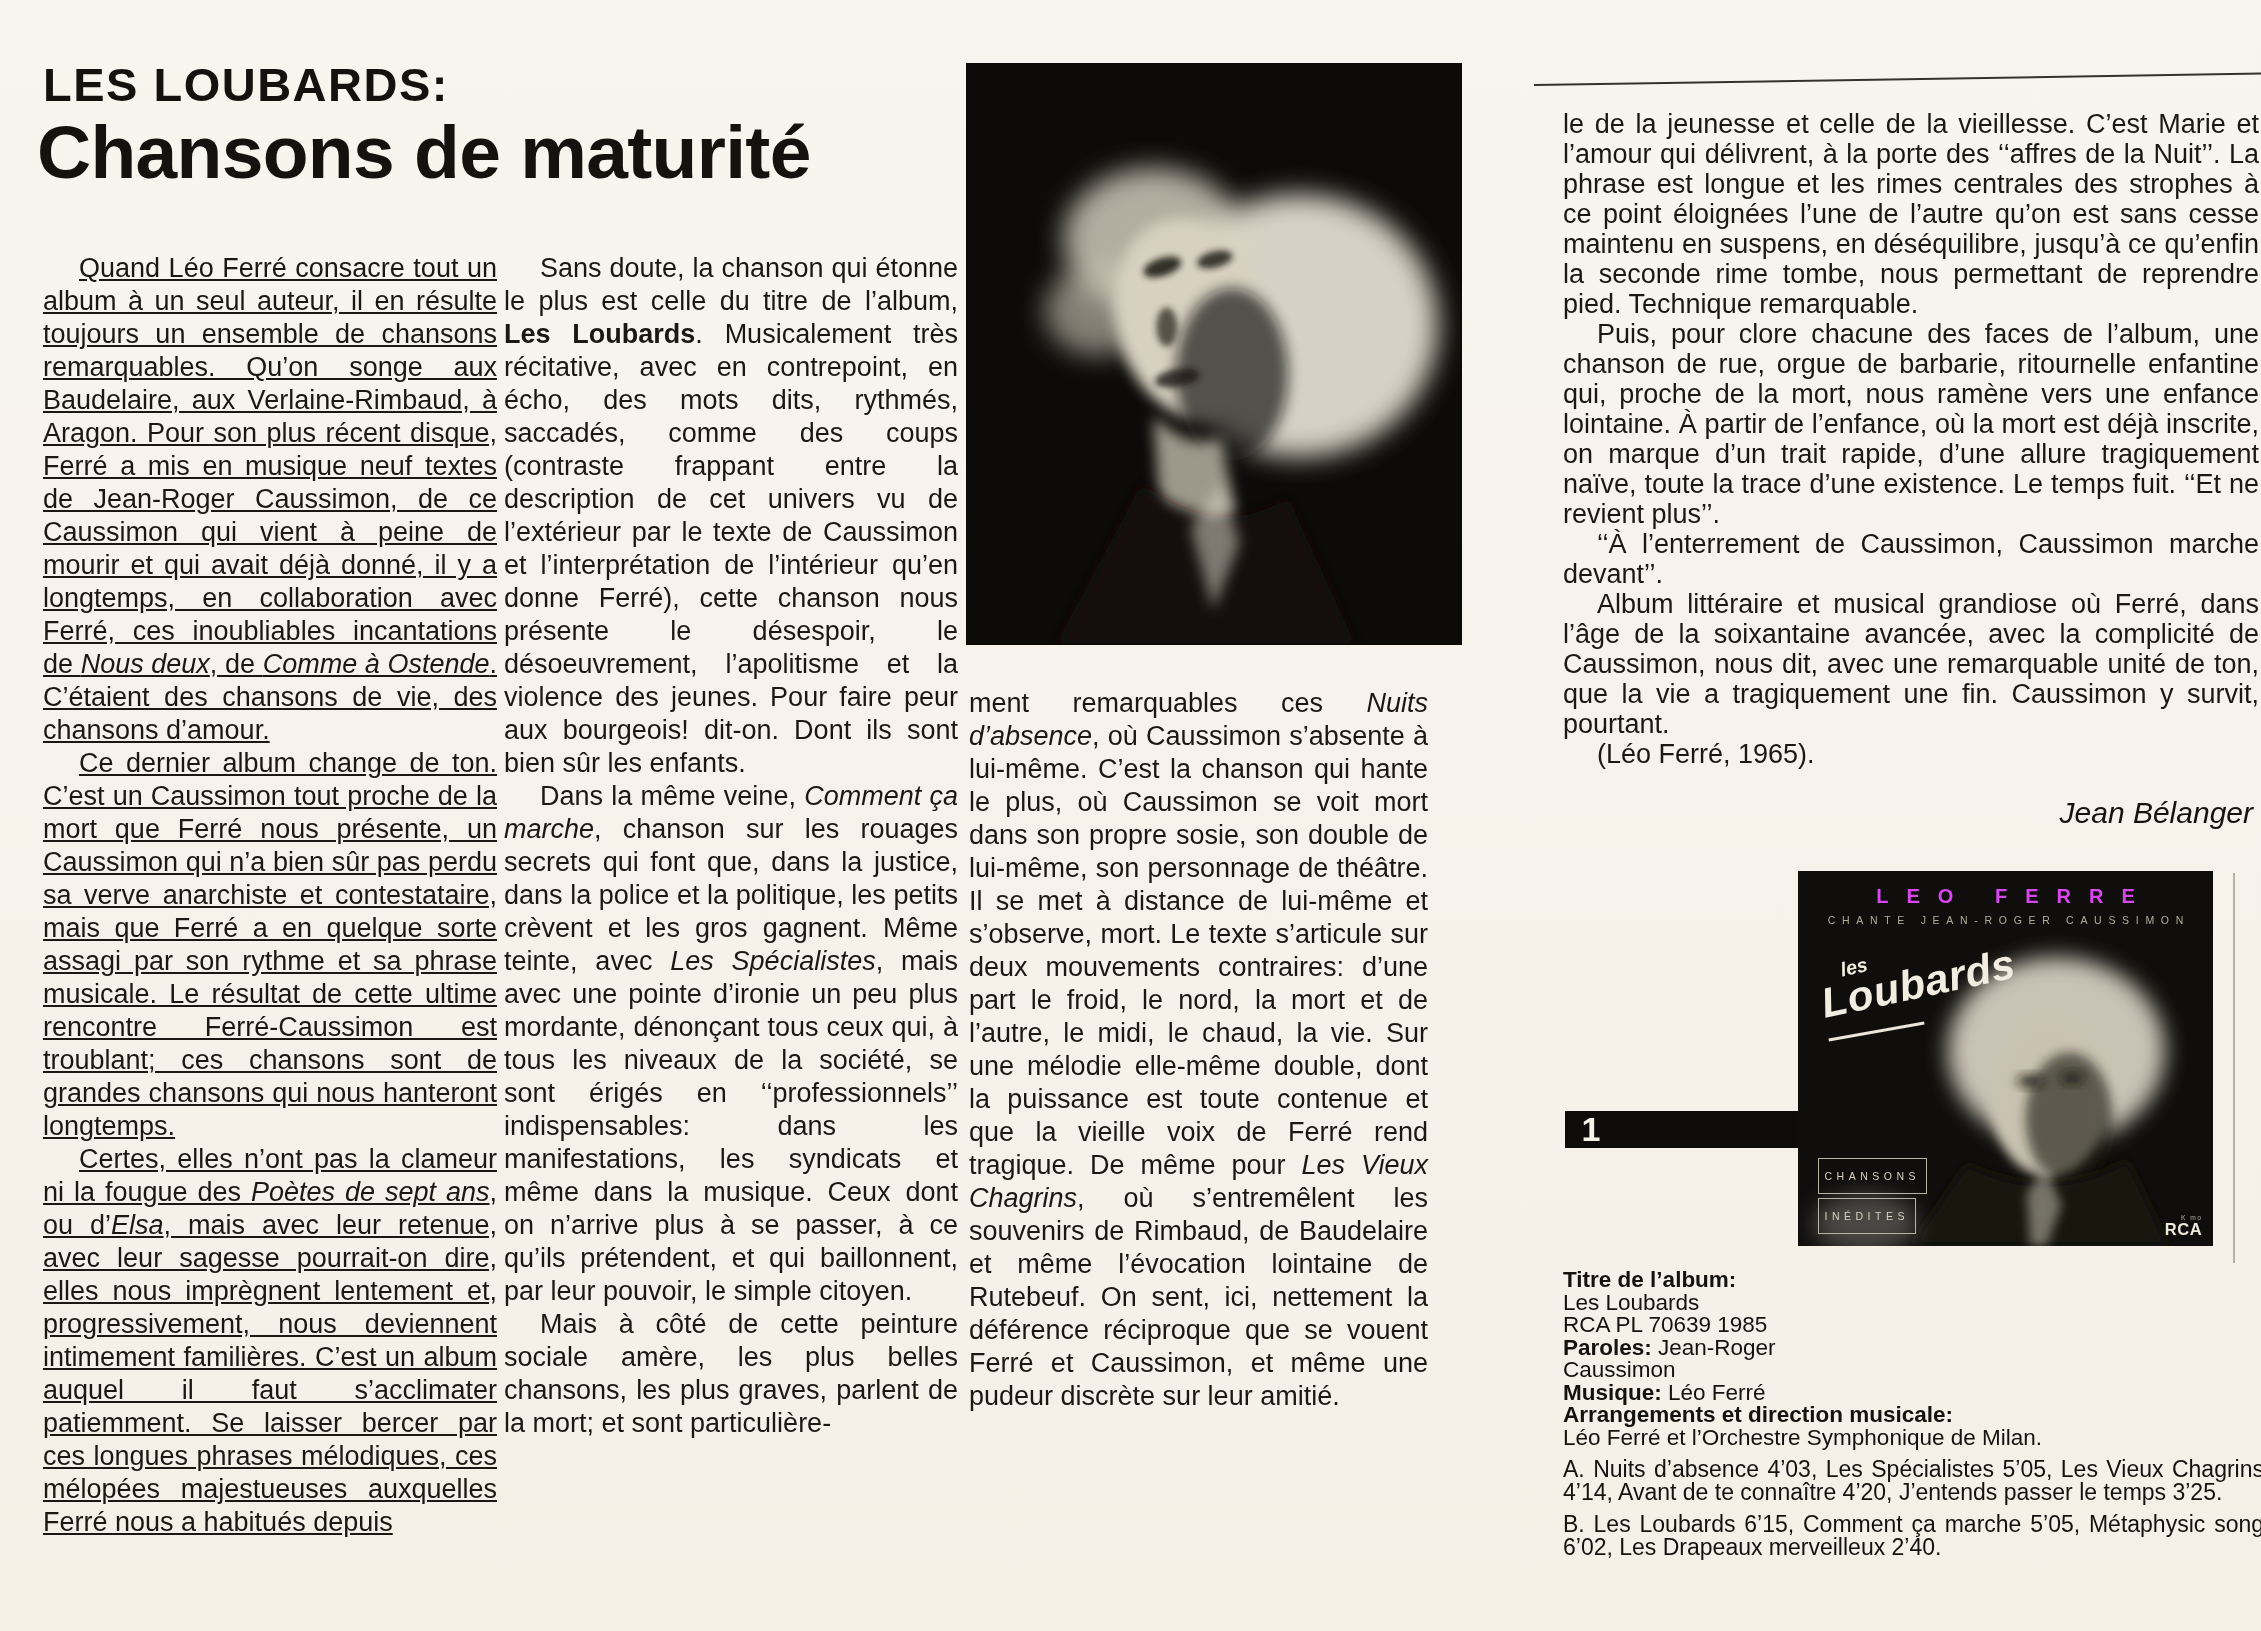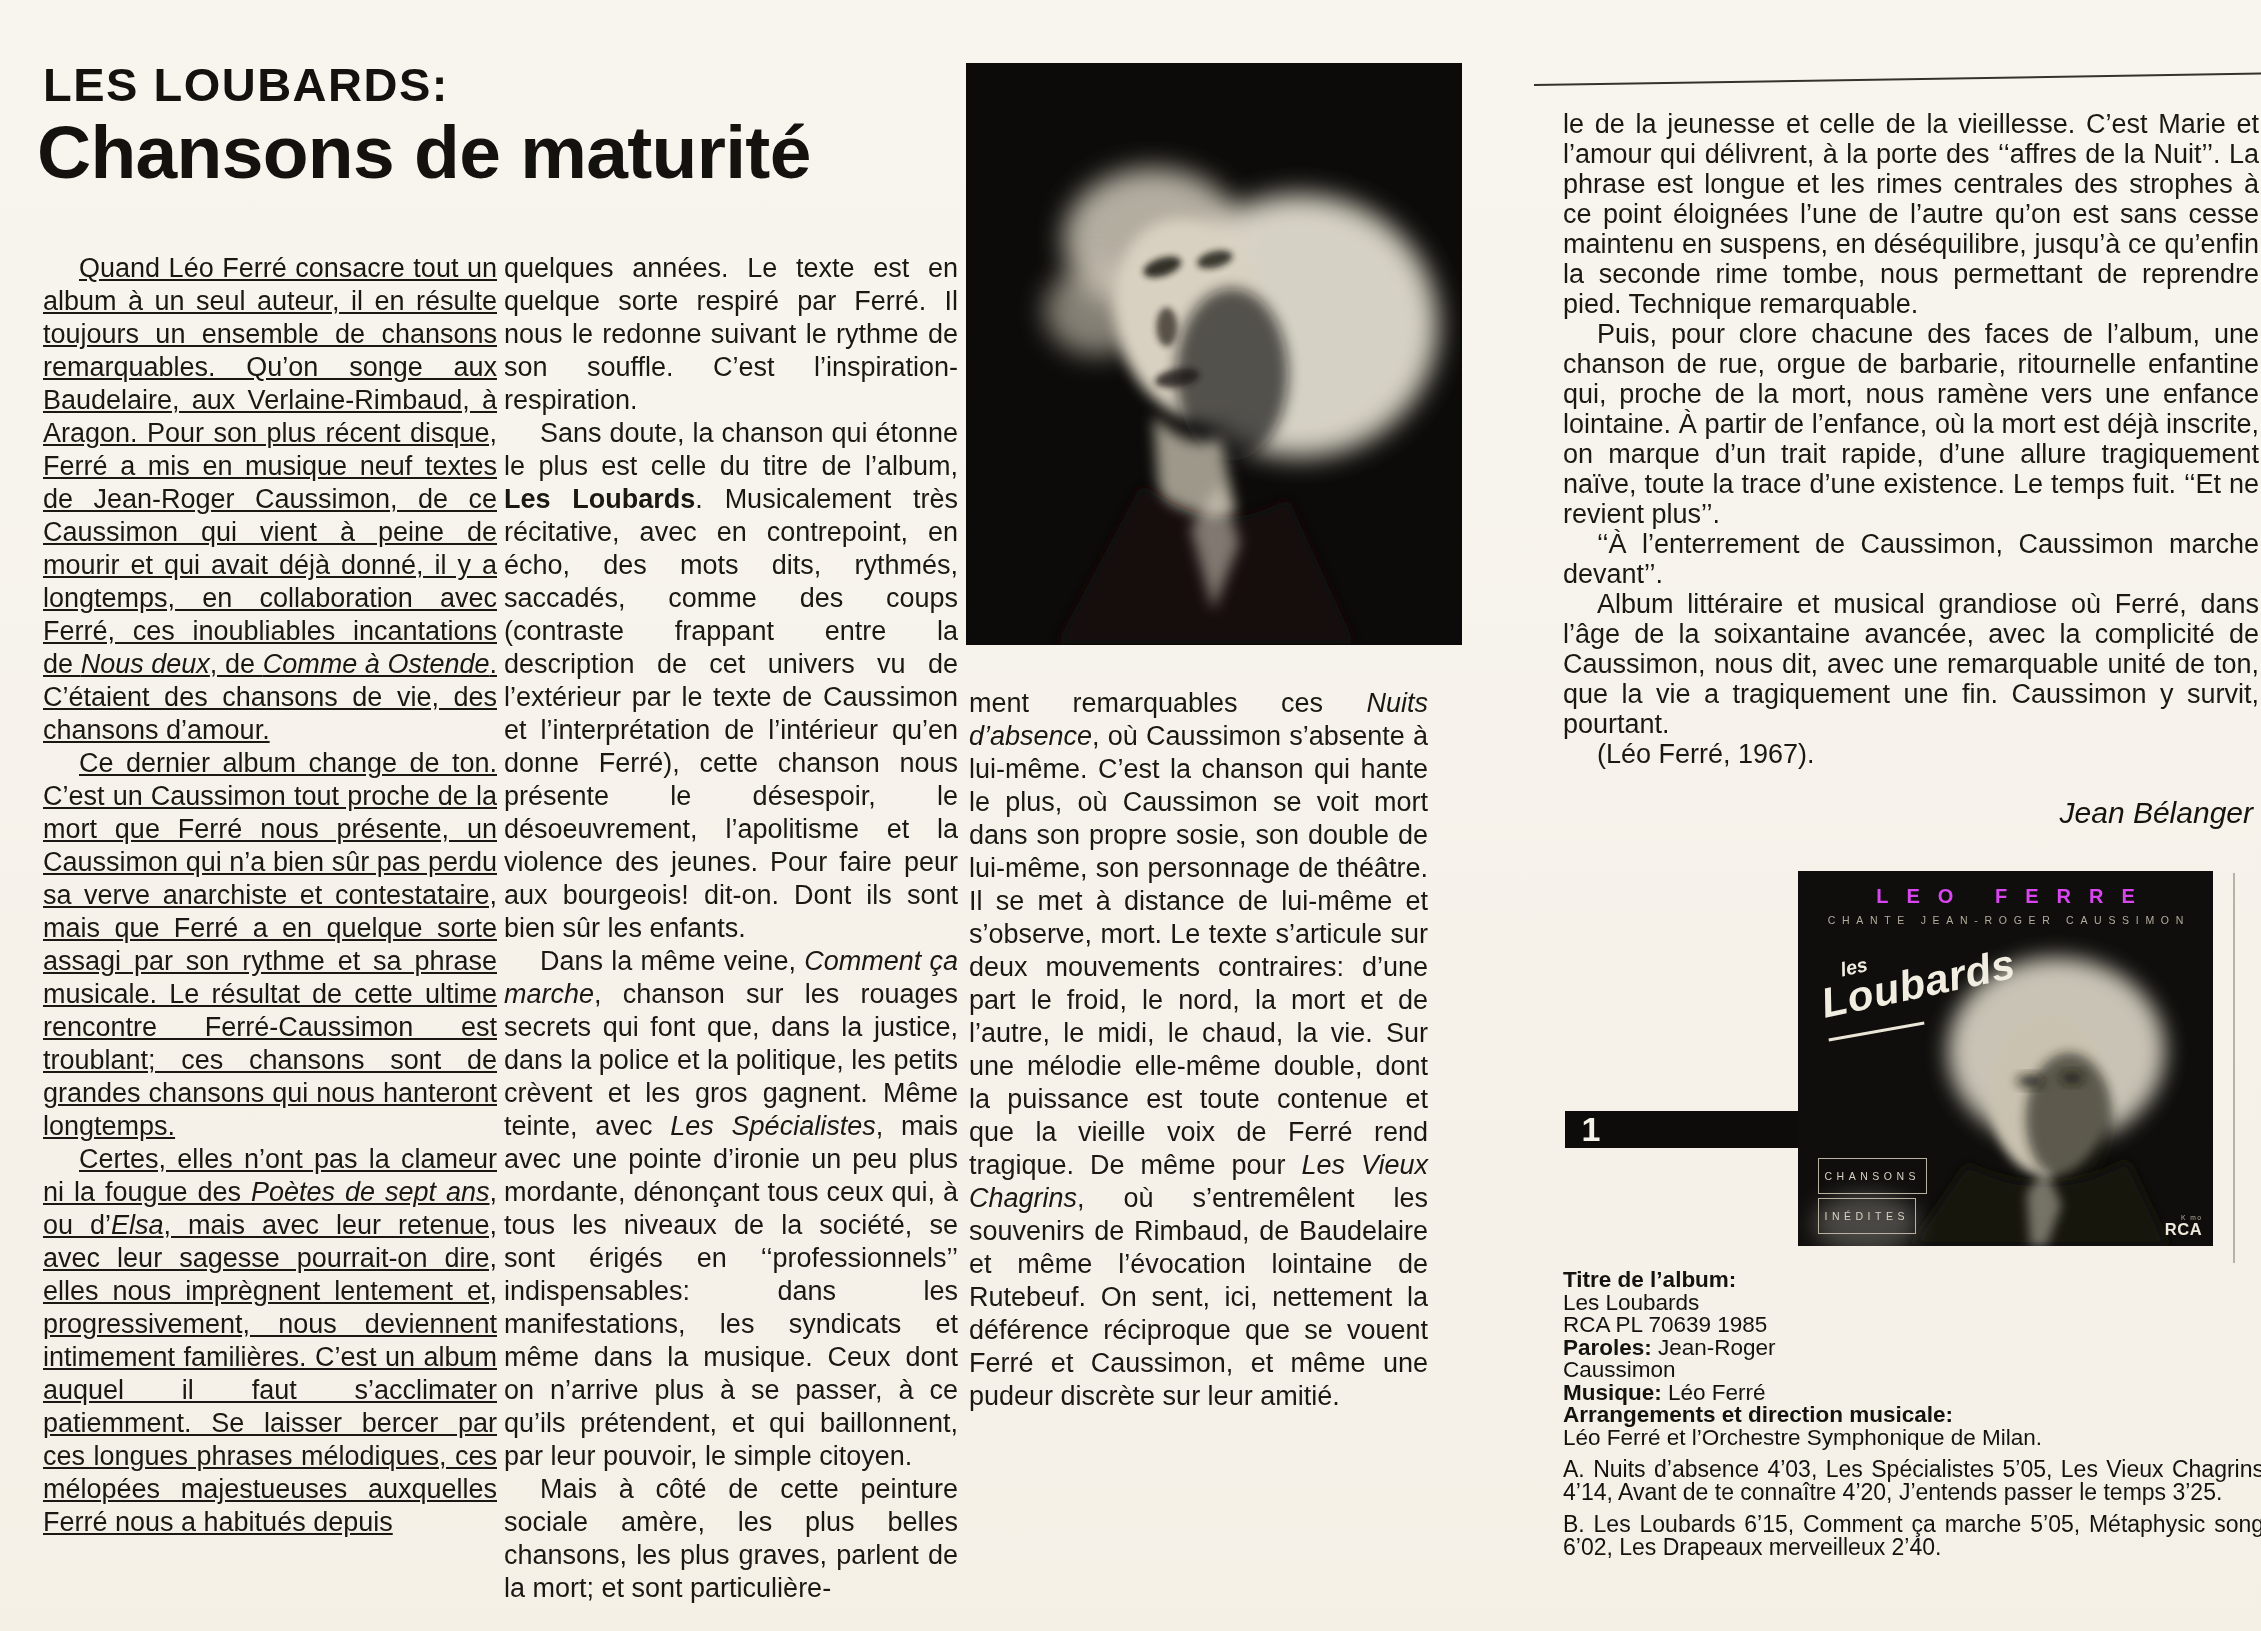--- a/index.html
+++ b/index.html
@@ -92,37 +92,36 @@
       <rect width="662" height="776" fill="none" stroke="#0c0b09" stroke-width="4"></rect>
     </svg>
   </div>
 
   <div class="abs col col1">
       <p class="ind"><span>Quand Léo Ferré consacre tout un album à un seul auteur, il en résulte toujours un ensemble de chansons remarquables. Qu’on songe aux Baudelaire, aux Verlaine-Rimbaud, à Aragon. Pour son plus récent disque, Ferré a mis en musique neuf textes de Jean-Roger Caussimon, de ce Caussimon qui vient à peine de mourir et qui avait déjà donné, il y a longtemps, en collaboration avec Ferré, ces inoubliables incantations de </span><span class="it">Nous deux</span><span>, de </span><span class="it">Comme à Ostende</span><span>. C’étaient des chansons de vie, des chansons d’amour.</span></p>
       <p class="ind"><span>Ce dernier album change de ton. C’est un Caussimon tout proche de la mort que Ferré nous présente, un Caussimon qui n’a bien sûr pas perdu sa verve anarchiste et contestataire, mais que Ferré a en quelque sorte assagi par son rythme et sa phrase musicale. Le résultat de cette ultime rencontre Ferré-Caussimon est troublant; ces chansons sont de grandes chansons qui nous hanteront longtemps.</span></p>
       <p class="ind"><span>Certes, elles n’ont pas la clameur ni la fougue des </span><span class="it">Poètes de sept ans</span><span>, ou d’</span><span class="it">Elsa</span><span>, mais avec leur retenue, avec leur sagesse pourrait-on dire, elles nous imprègnent lentement et, progressivement, nous deviennent intimement familières. C’est un album auquel il faut s’acclimater patiemment. Se laisser bercer par ces longues phrases mélodiques, ces mélopées majestueuses auxquelles Ferré nous a habitués depuis</span></p>
     </div>
   <div class="abs col col2">
-      <p><span>quelques années. Le texte est en quelque sorte respiré par Ferré. Il nous le redonne suivant le rythme de son souffle. C’est l’inspiration-respiration.</span></p>
       <p class="ind"><span>Sans doute, la chanson qui étonne le plus est celle du titre de l’album, </span><span class="bo">Les Loubards</span><span>. Musicalement très récitative, avec en contrepoint, en écho, des mots dits, rythmés, saccadés, comme des coups (contraste frappant entre la description de cet univers vu de l’extérieur par le texte de Caussimon et l’interprétation de l’intérieur qu’en donne Ferré), cette chanson nous présente le désespoir, le désoeuvrement, l’apolitisme et la violence des jeunes. Pour faire peur aux bourgeois! dit-on. Dont ils sont bien sûr les enfants.</span></p>
       <p class="ind"><span>Dans la même veine, </span><span class="it">Comment ça marche</span><span>, chanson sur les rouages secrets qui font que, dans la justice, dans la police et la politique, les petits crèvent et les gros gagnent. Même teinte, avec </span><span class="it">Les Spécialistes</span><span>, mais avec une pointe d’ironie un peu plus mordante, dénonçant tous ceux qui, à tous les niveaux de la société, se sont érigés en ‘‘professionnels’’ indispensables: dans les manifestations, les syndicats et même dans la musique. Ceux dont on n’arrive plus à se passer, à ce qu’ils prétendent, et qui baillonnent, par leur pouvoir, le simple citoyen.</span></p>
       <p class="ind"><span>Mais à côté de cette peinture sociale amère, les plus belles chansons, les plus graves, parlent de la mort; et sont particulière-</span></p>
     </div>
   <div class="abs col col3">
       <p><span>ment remarquables ces </span><span class="it">Nuits d’absence</span><span>, où Caussimon s’absente à lui-même. C’est la chanson qui hante le plus, où Caussimon se voit mort dans son propre sosie, son double de lui-même, son personnage de théâtre. Il se met à distance de lui-même et s’observe, mort. Le texte s’articule sur deux mouvements contraires: d’une part le froid, le nord, la mort et de l’autre, le midi, le chaud, la vie. Sur une mélodie elle-même double, dont la puissance est toute contenue et que la vieille voix de Ferré rend tragique. De même pour </span><span class="it">Les Vieux Chagrins</span><span>, où s’entremêlent les souvenirs de Rimbaud, de Baudelaire et même l’évocation lointaine de Rutebeuf. On sent, ici, nettement la déférence réciproque que se vouent Ferré et Caussimon, et même une pudeur discrète sur leur amitié.</span></p>
     </div>
 
   <div class="abs rule"></div>
 
   <div class="abs rcol">
       <p><span>le de la jeunesse et celle de la vieillesse. C’est Marie et l’amour qui délivrent, à la porte des ‘‘affres de la Nuit’’. La phrase est longue et les rimes centrales des strophes à ce point éloignées l’une de l’autre qu’on est sans cesse maintenu en suspens, en déséquilibre, jusqu’à ce qu’enfin la seconde rime tombe, nous permettant de reprendre pied. Technique remarquable.</span></p>
       <p class="ind"><span>Puis, pour clore chacune des faces de l’album, une chanson de rue, orgue de barbarie, ritournelle enfantine qui, proche de la mort, nous ramène vers une enfance lointaine. À partir de l’enfance, où la mort est déjà inscrite, on marque d’un trait rapide, d’une allure tragiquement naïve, toute la trace d’une existence. Le temps fuit. ‘‘Et ne revient plus’’.</span></p>
       <p class="ind"><span>‘‘À l’enterrement de Caussimon, Caussimon marche devant’’.</span></p>
       <p class="ind"><span>Album littéraire et musical grandiose où Ferré, dans l’âge de la soixantaine avancée, avec la complicité de Caussimon, nous dit, avec une remarquable unité de ton, que la vie a tragiquement une fin. Caussimon y survit, pourtant.</span></p>
-      <p class="ind"><span>(Léo Ferré, 1967).</span></p>
+      <p class="ind"><span>(Léo Ferré, 1965).</span></p>
     </div>
   <div class="abs byline">Jean Bélanger</div>
 
   <div class="abs sidebar1">
     <span>1</span>
   </div>
 
   <div class="abs cover">
     <svg viewBox="0 0 554 500" preserveAspectRatio="none">
       <defs>

